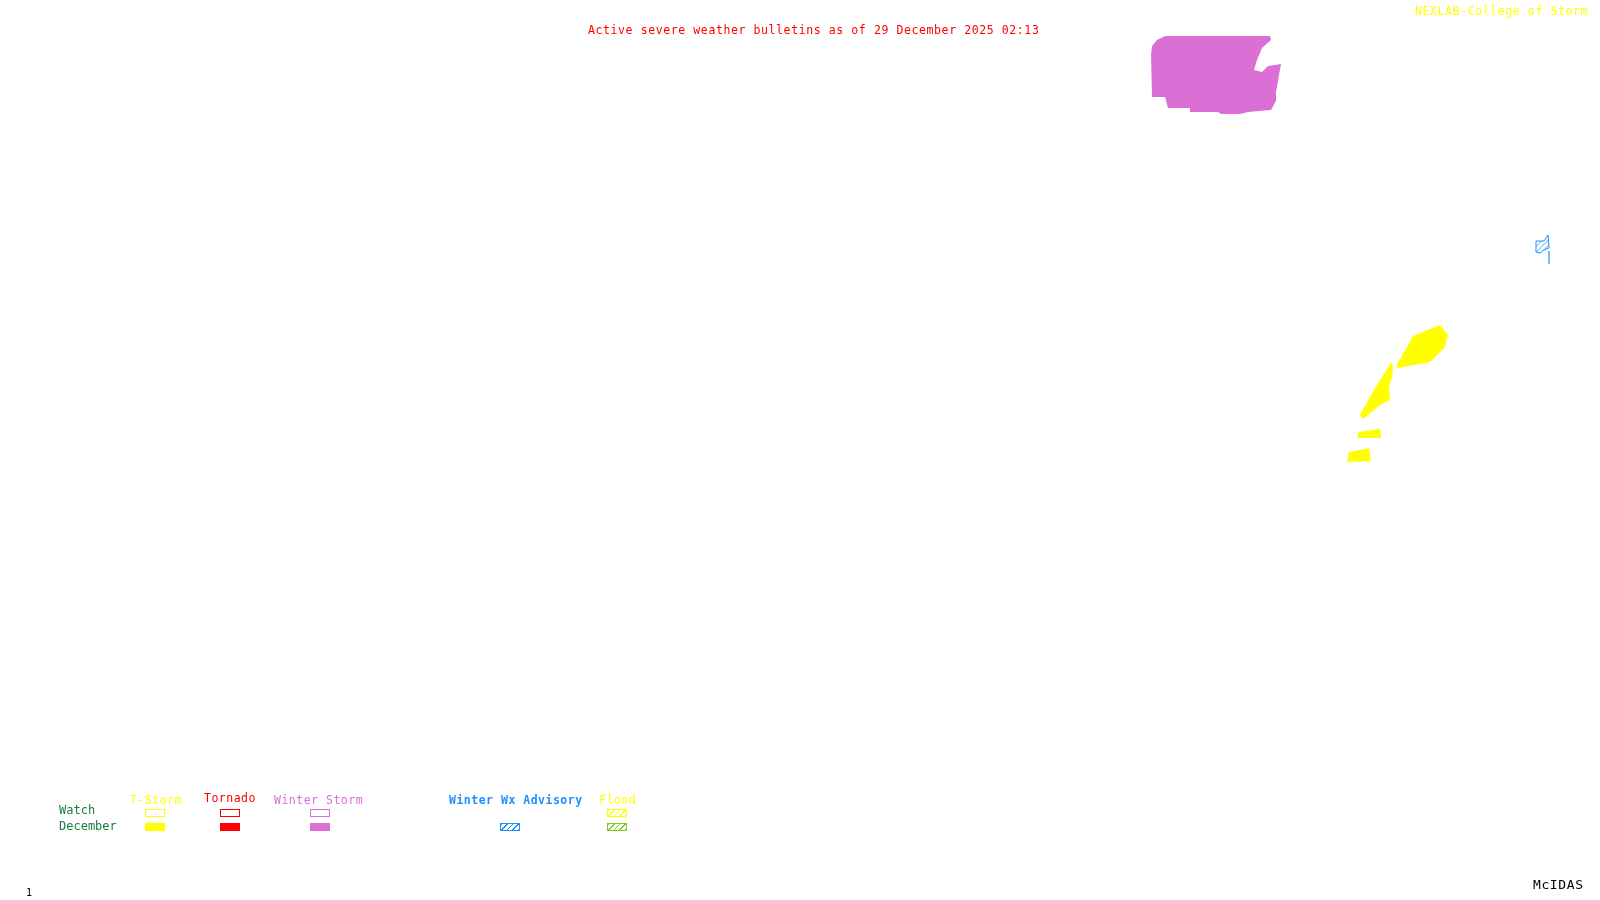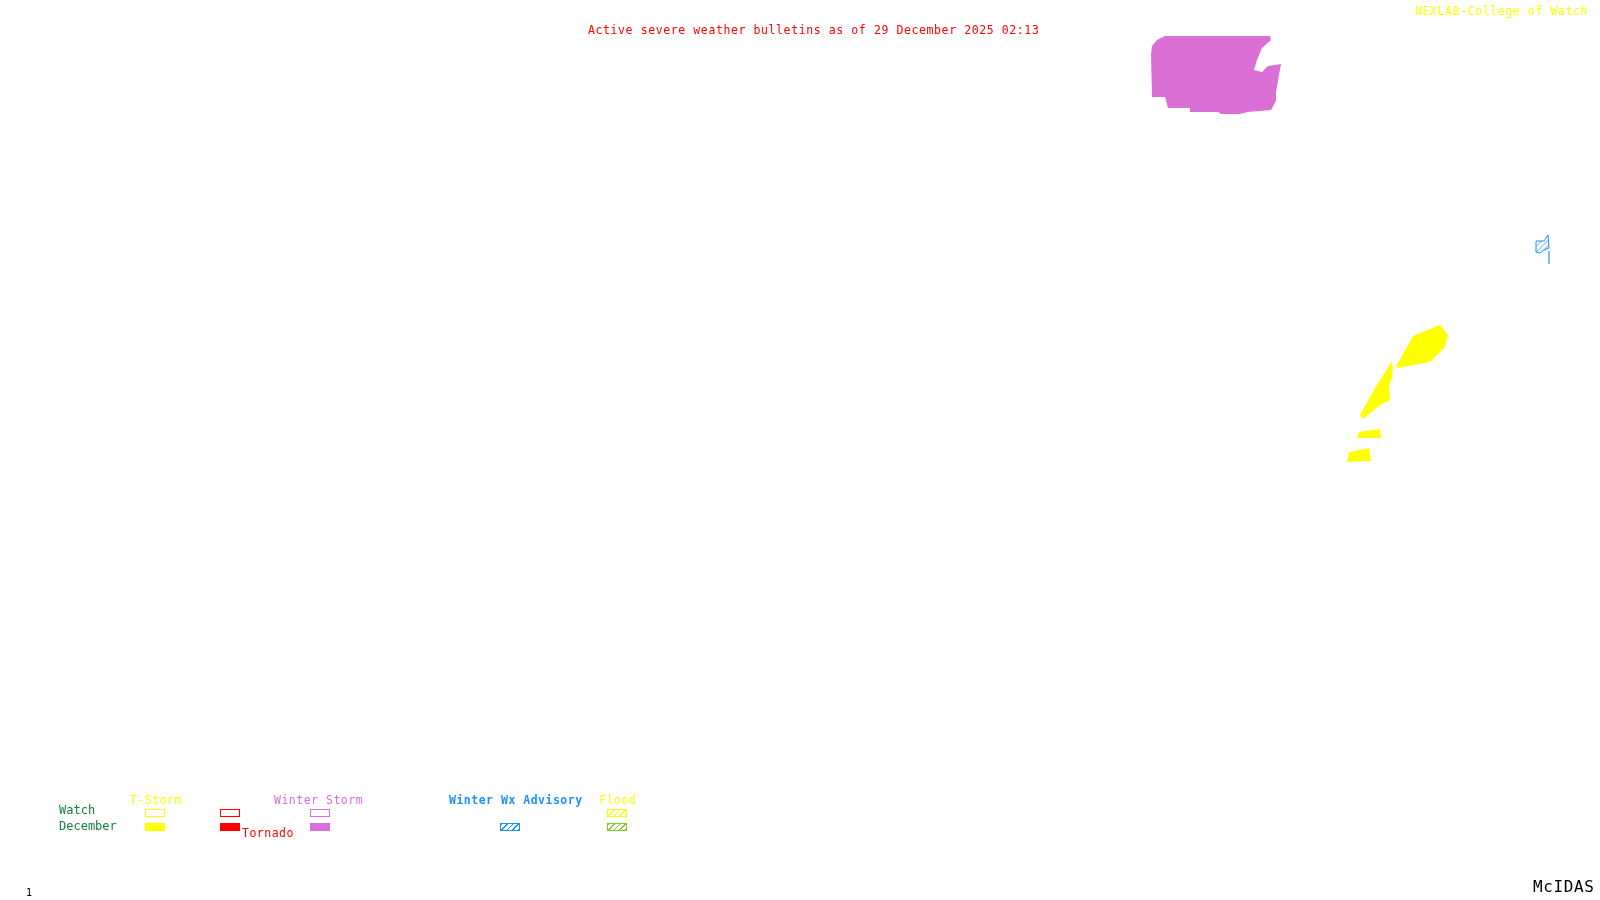--- a/index.html
+++ b/index.html
@@ -2,38 +2,38 @@
 <html><head>
 <meta charset="utf-8">
 <style>
   html, body { margin:0; padding:0; background:#ffffff; }
   body { width:1600px; height:900px; position:relative; overflow:hidden;
          font-family:"DejaVu Sans Mono", monospace; }
   .txt { position:absolute; font-size:11.5px; white-space:nowrap; letter-spacing:0.6px; }
   #title { left:588px; top:23px; color:#ff0000; }
   #credit { left:1415px; top:4px; color:#ffff00; }
   #frame-num { left:26px; top:887px; color:#000; font-size:10px; }
-  #footer-app { left:1533px; top:877px; color:#000; font-size:16px; }
+  #footer-app { left:1533px; top:877px; color:#000; font-size:13px; }
   svg#map { position:absolute; left:0; top:0; }
   .leg-h { position:absolute; font-size:11.5px; white-space:nowrap; letter-spacing:0.5px; }
   .row-lbl { position:absolute; color:#15803d; font-size:12px; }
   .box { position:absolute; width:20px; height:8px; box-sizing:border-box; }
   .hatch-blue { border:1px solid #1e90ff;
     background:repeating-linear-gradient(135deg,#1e90ff 0 1px,transparent 1px 4px); }
   .hatch-yellow { border:1px solid #ffff00;
     background:repeating-linear-gradient(135deg,#ffff00 0 1px,transparent 1px 4px); }
   .hatch-green { border:1px solid #7fcc1f;
     background:repeating-linear-gradient(135deg,#7fcc1f 0 1px,transparent 1px 4px); }
 </style>
 </head>
 <body>
 
 <div class="txt" id="title">Active severe weather bulletins as of 29 December 2025 02:13</div>
 <div class="txt" id="credit">
-  <span>NEXLAB-College of Watch</span>
+  <span>NEXLAB-College of Storm</span>
   
 </div>
 
 <svg id="map" width="1600" height="900">
   <defs>
     <pattern id="blueHatch" width="4" height="4" patternUnits="userSpaceOnUse" patternTransform="rotate(45)">
       <line x1="0" y1="0" x2="0" y2="4" stroke="#1e90ff" stroke-width="1.2"></line>
     </pattern>
   </defs>
 
@@ -51,21 +51,21 @@
 </svg>
 
 <div>
   <div class="row-lbl" style="left:59px;top:803px;">Watch</div>
   <div class="row-lbl" style="left:59px;top:819px;">December</div>
 
   <div class="leg-h" style="left:130px;top:793px;color:#ffff00;">T-Storm</div>
   <div class="box" style="left:145px;top:809px;border:1px solid #ffff00;"></div>
   <div class="box" style="left:145px;top:823px;background:#ffff00;"></div>
 
-  <div class="leg-h" style="left:204px;top:826px;color:#ff0000;margin-left:38px;">Tornado</div>
+  <div class="leg-h" style="left:204px;top:791px;color:#ff0000;">Tornado</div>
   <div class="box" style="left:220px;top:809px;border:1px solid #ff0000;"></div>
   <div class="box" style="left:220px;top:823px;background:#ff0000;"></div>
 
   <div class="leg-h" style="left:274px;top:793px;color:#da70d6;">Winter Storm</div>
   <div class="box" style="left:310px;top:809px;border:1px solid #da70d6;"></div>
   <div class="box" style="left:310px;top:823px;background:#da70d6;"></div>
 
   <div class="leg-h" style="left:449px;top:793px;color:#1e90ff;font-weight:bold;">Winter Wx Advisory</div>
   <div class="box hatch-blue" style="left:500px;top:823px;"></div>
 

